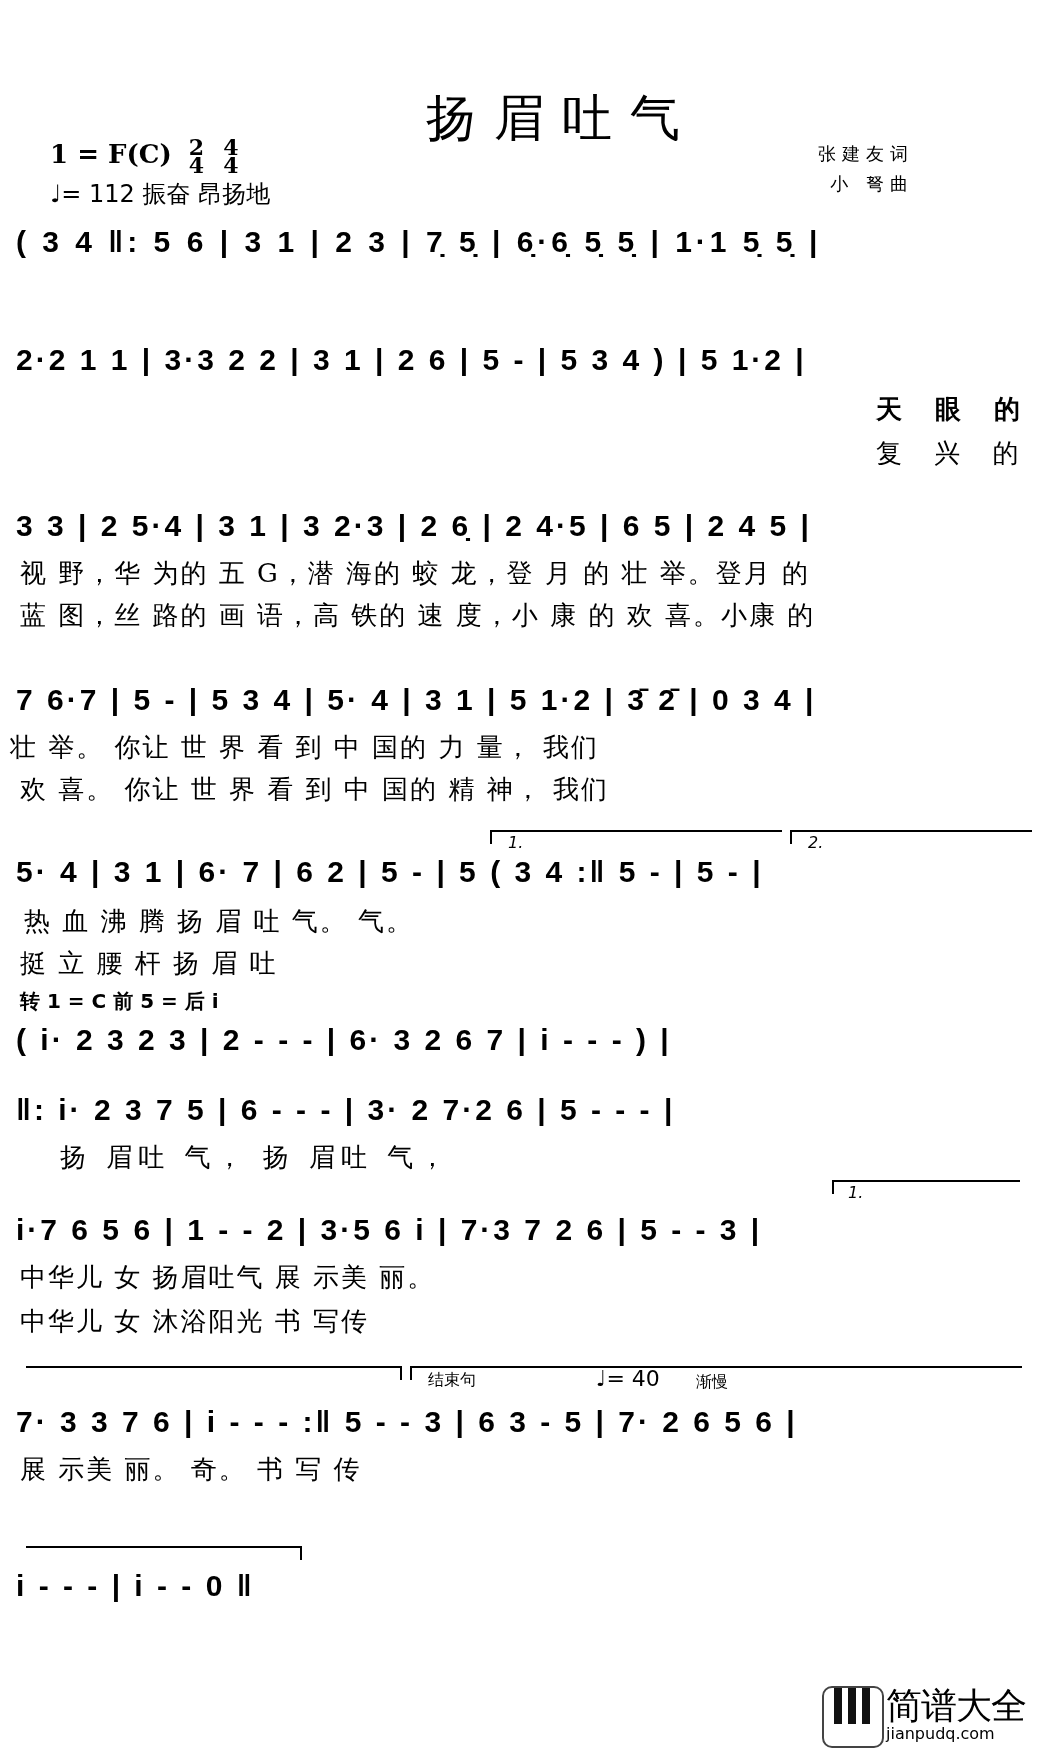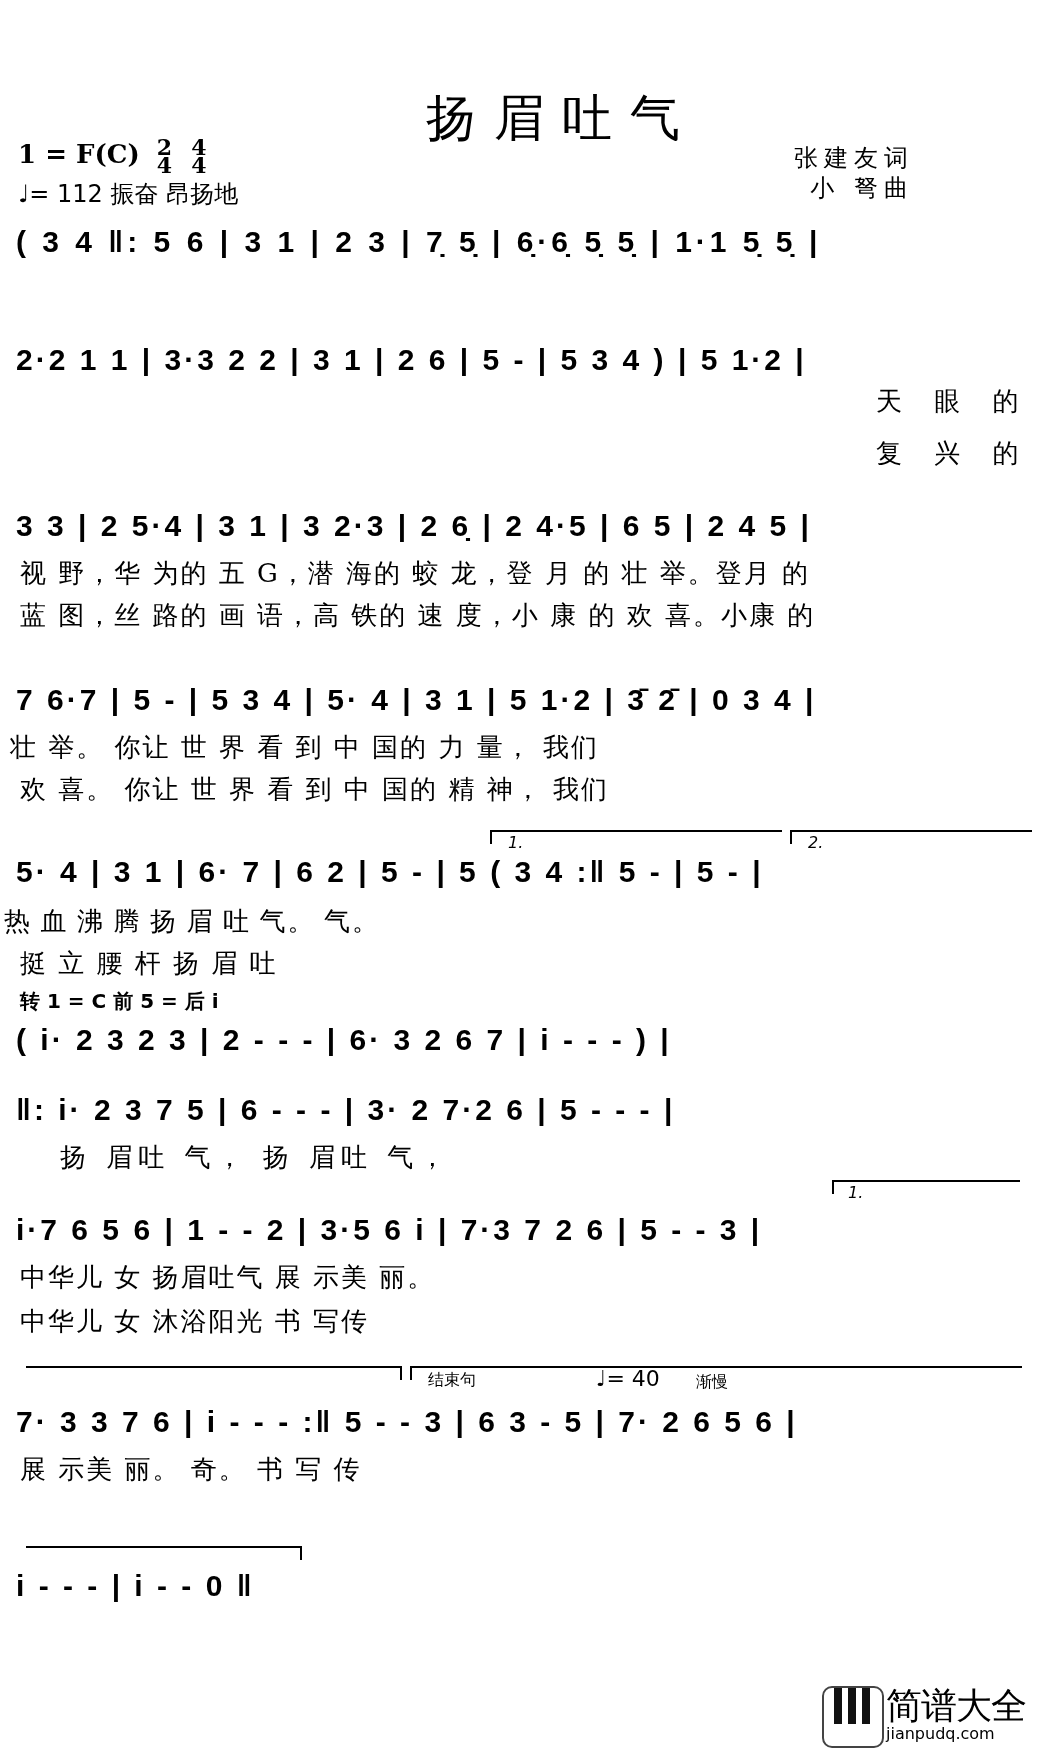--- a/index.html
+++ b/index.html
@@ -1,22 +1,22 @@
 <!DOCTYPE html>
 <html><head>
 <meta charset="utf-8">
 <style>
   html, body { margin: 0; padding: 0; background: #ffffff; }
   body { width: 1040px; height: 1754px; position: relative; overflow: hidden;
          font-family: "DejaVu Sans", sans-serif; color: #000; }
   .abs { position: absolute; }
   .title { left: 0; width: 1040px; top: 85px; text-align: center; font-size: 50px;
            letter-spacing: 18px; font-family: "DejaVu Sans", sans-serif; margin-left: 42px; }
-  .meta { font-size: 26px; }
-  .credit { font-family: "DejaVu Serif", serif; font-size: 24px; letter-spacing: 6px; text-align: right; }
+  .meta { font-size: 26px; margin-left: 32px; }
+  .credit { font-family: "DejaVu Serif", serif; font-size: 18px; letter-spacing: 6px; text-align: right; }
   .row { position: absolute; left: 16px; right: 20px; height: 50px; }
   .tok { position: absolute; top: 0; font-family: "Liberation Sans", sans-serif; font-weight: bold;
          font-size: 30px; line-height: 40px; }
   .lyric { position: absolute; font-family: "DejaVu Serif", serif; font-size: 26px; letter-spacing: 2px; white-space: pre; }
   .small { font-size: 16px; font-family: "DejaVu Sans", sans-serif; }
   .bracket { position: absolute; border-top: 2px solid #000; height: 12px; }
   .bracket.l { border-left: 2px solid #000; }
   .bracket.r { border-right: 2px solid #000; }
   .logo { right: 8px; bottom: 8px; width: 210px; height: 60px; }
   .keys { position: absolute; left: 0; top: 0; width: 58px; height: 58px; border: 2px solid #444; border-radius: 10px; background: #fff; overflow: hidden; }
@@ -41,21 +41,21 @@
 <div class="abs credit" style="right:126px; top:142px;">张建友词</div>
 <div class="abs credit" style="right:126px; top:172px;">小  弩曲</div>
 
 <div class="row" style="top:222px;">
   <div class="tok" style="left:0; white-space:pre; letter-spacing:4px;">( 3 4 ‖: 5 6 | 3 1 | 2 3 | 7̣ 5̣ | 6̣·6̣ 5̣ 5̣ | 1·1 5̣ 5̣ |</div>
 </div>
 
 <div class="row" style="top:340px;">
   <div class="tok" style="left:0; white-space:pre; letter-spacing:3px;">2·2 1 1 | 3·3 2 2 | 3 1 | 2 6 | 5 - | 5 3 4 ) | 5 1·2 |</div>
 </div>
-<div class="lyric" style="left:876px; top:384px; letter-spacing:12px;">天 眼 的</div>
+<div class="lyric" style="left:876px; top:392px; letter-spacing:12px;font-weight:bold;">天 眼 的</div>
 <div class="lyric" style="left:876px; top:436px; letter-spacing:12px;">复 兴 的</div>
 
 <div class="row" style="top:506px;">
   <div class="tok" style="left:0; white-space:pre; letter-spacing:3px;">3 3 | 2 5·4 | 3 1 | 3 2·3 | 2 6̣ | 2 4·5 | 6 5 | 2 4 5 |</div>
 </div>
 <div class="lyric" style="left:20px; top:556px;">视 野，华 为的 五 G，潜 海的 蛟 龙，登 月 的 壮 举。登月 的</div>
 <div class="lyric" style="left:20px; top:598px;">蓝 图，丝 路的 画 语，高 铁的 速 度，小 康 的 欢 喜。小康 的</div>
 
 <div class="row" style="top:680px;">
   <div class="tok" style="left:0; white-space:pre; letter-spacing:3px;">7 6·7 | 5 - | 5 3 4 | 5· 4 | 3 1 | 5 1·2 | 3̄ 2̄ | 0 3 4 |</div>
@@ -63,21 +63,21 @@
 <div class="lyric" style="left:10px; top:730px;">壮 举。 你让 世 界 看 到 中 国的 力 量， 我们</div>
 <div class="lyric" style="left:20px; top:772px;">欢 喜。 你让 世 界 看 到 中 国的 精 神， 我们</div>
 
 <div class="bracket l" style="left:490px; top:830px; width:290px;"></div>
 <div class="abs small" style="left:508px; top:833px; font-style:italic;">1.</div>
 <div class="bracket l" style="left:790px; top:830px; width:240px;"></div>
 <div class="abs small" style="left:808px; top:833px; font-style:italic;">2.</div>
 <div class="row" style="top:852px;">
   <div class="tok" style="left:0; white-space:pre; letter-spacing:3px;">5· 4 | 3 1 | 6· 7 | 6 2 | 5 - | 5 ( 3 4 :‖ 5 - | 5 - |</div>
 </div>
-<div class="lyric" style="left:4px; top:904px;font-family:Liberation Serif, serif;">热 血 沸 腾 扬 眉 吐 气。 气。</div>
+<div class="lyric" style="left:24px; top:904px;">热 血 沸 腾 扬 眉 吐 气。 气。</div>
 <div class="lyric" style="left:20px; top:946px;">挺 立 腰 杆 扬 眉 吐</div>
 
 <div class="abs" style="left:20px; top:988px; font-size:20px; font-weight:bold;">转 1 = C  前 5 = 后 i</div>
 
 <div class="row" style="top:1020px;">
   <div class="tok" style="left:0; white-space:pre; letter-spacing:3px;">( i· 2 3 2 3 | 2 - - - | 6· 3 2 6 7 | i - - - ) |</div>
 </div>
 
 <div class="row" style="top:1090px;">
   <div class="tok" style="left:0; white-space:pre; letter-spacing:3px;">‖: i· 2 3 7 5 | 6 - - - | 3· 2 7·2 6 | 5 - - - |</div>

